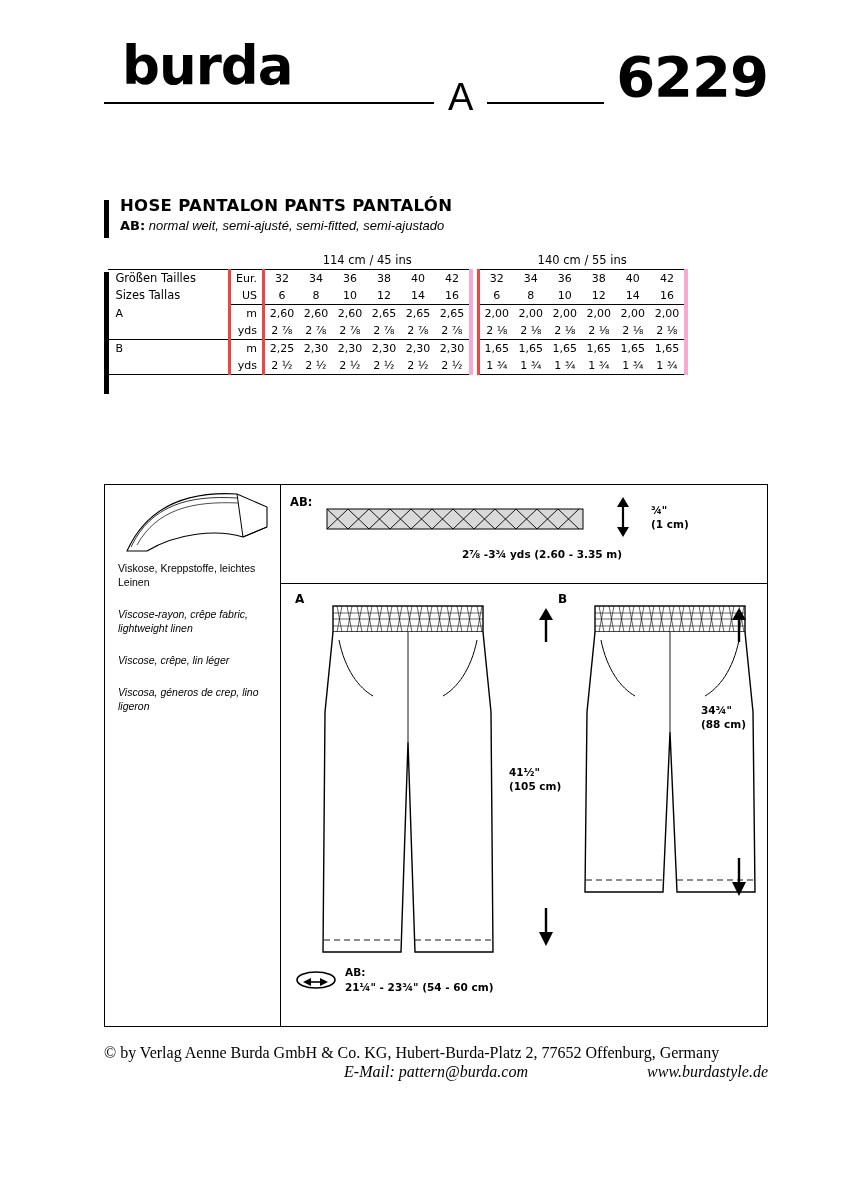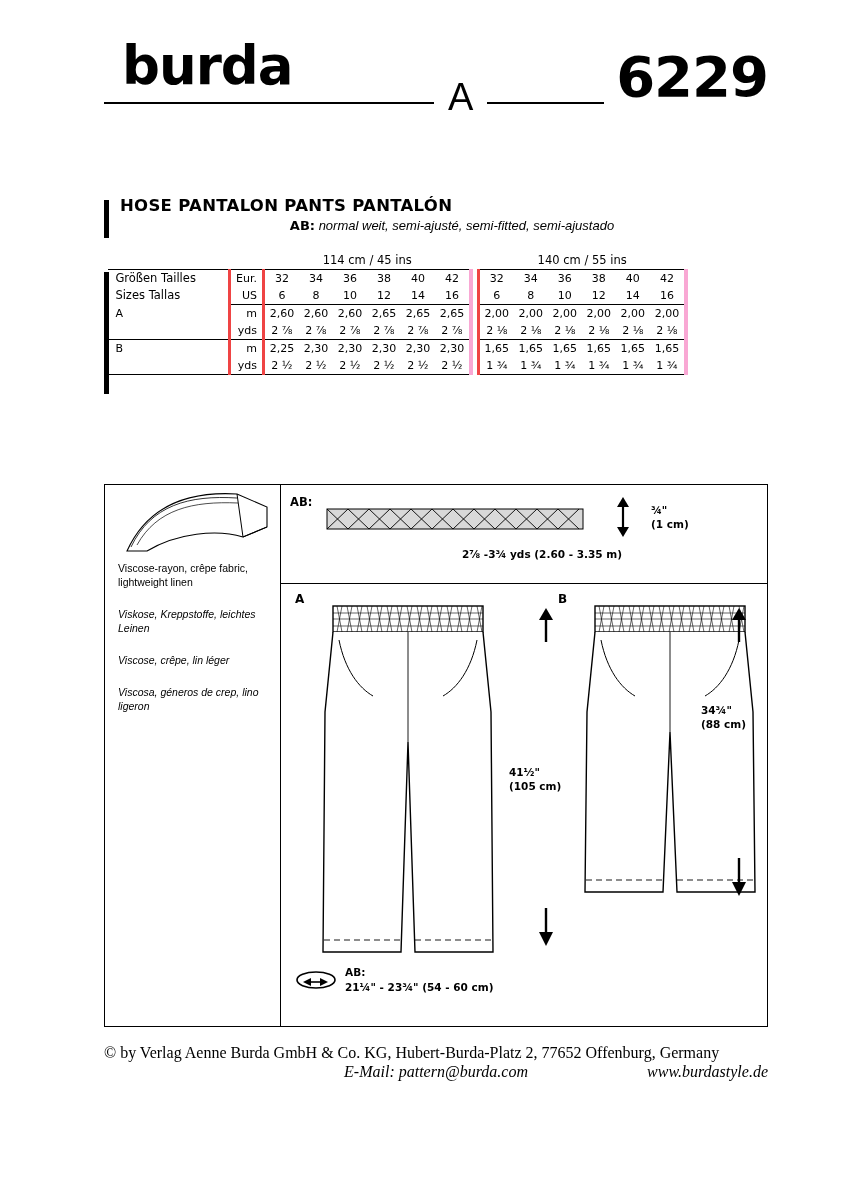--- a/index.html
+++ b/index.html
@@ -102,26 +102,25 @@
     background: #000;
   }
   .title-main {
     margin-left: 16px;
     font-family: "DejaVu Sans", sans-serif;
     font-weight: bold;
     font-size: 16.5px;
     letter-spacing: 0.3px;
   }
   .title-sub {
-    margin-left: 32px;
+    margin-left: 16px;
     margin-top: 3px;
     font-family: "Liberation Sans", sans-serif;
     font-size: 13px;
     font-style: italic;
-    text-align: center;
   }
   .title-sub b {
     font-style: normal;
     font-family: "DejaVu Sans", sans-serif;
     font-size: 13px;
   }
 
   
   .table-wrap {
     position: absolute;
@@ -423,22 +422,22 @@
 
     <div class="fabric-panel">
       <svg width="160" height="70" viewBox="0 0 160 70" style="position:absolute;left:12px;top:4px">
         <path d="M10 62 C 30 18, 70 2, 120 5 L150 18 L150 38 L126 48 C 100 40, 60 44, 30 62 Z" fill="#ffffff" stroke="#000" stroke-width="1.1"></path>
         <path d="M120 5 L126 48" fill="none" stroke="#000" stroke-width="1"></path>
         <path d="M14 58 C 34 16, 72 6, 120 9" fill="none" stroke="#000" stroke-width="0.8"></path>
         <path d="M20 56 C 40 20, 76 12, 121 14" fill="none" stroke="#000" stroke-width="0.7"></path>
         <path d="M126 48 L150 38" fill="none" stroke="#000" stroke-width="1"></path>
       </svg>
       <div class="fabric-list">
+        <div>Viskose, Kreppstoffe, leichtes Leinen</div>
         <div>Viscose-rayon, crêpe fabric, lightweight linen</div>
-        <div>Viskose, Kreppstoffe, leichtes Leinen</div>
         <div>Viscose, crêpe, lin léger</div>
         <div>Viscosa, géneros de crep, lino ligeron</div>
       </div>
     </div>
 
     <div class="notions-panel">
       <div class="ab-tag">AB:</div>
       <svg width="270" height="40" viewBox="0 0 270 40" style="position:absolute;left:45px;top:17px">
         <rect x="1" y="7" width="256" height="20" fill="#d9d9d9" stroke="#000" stroke-width="1"></rect>
         <path d="M1 27 L22 7 L43 27 L64 7 L85 27 L106 7 L127 27 L148 7 L169 27 L190 7 L211 27 L232 7 L253 27" fill="none" stroke="#000" stroke-width="0.9"></path>

